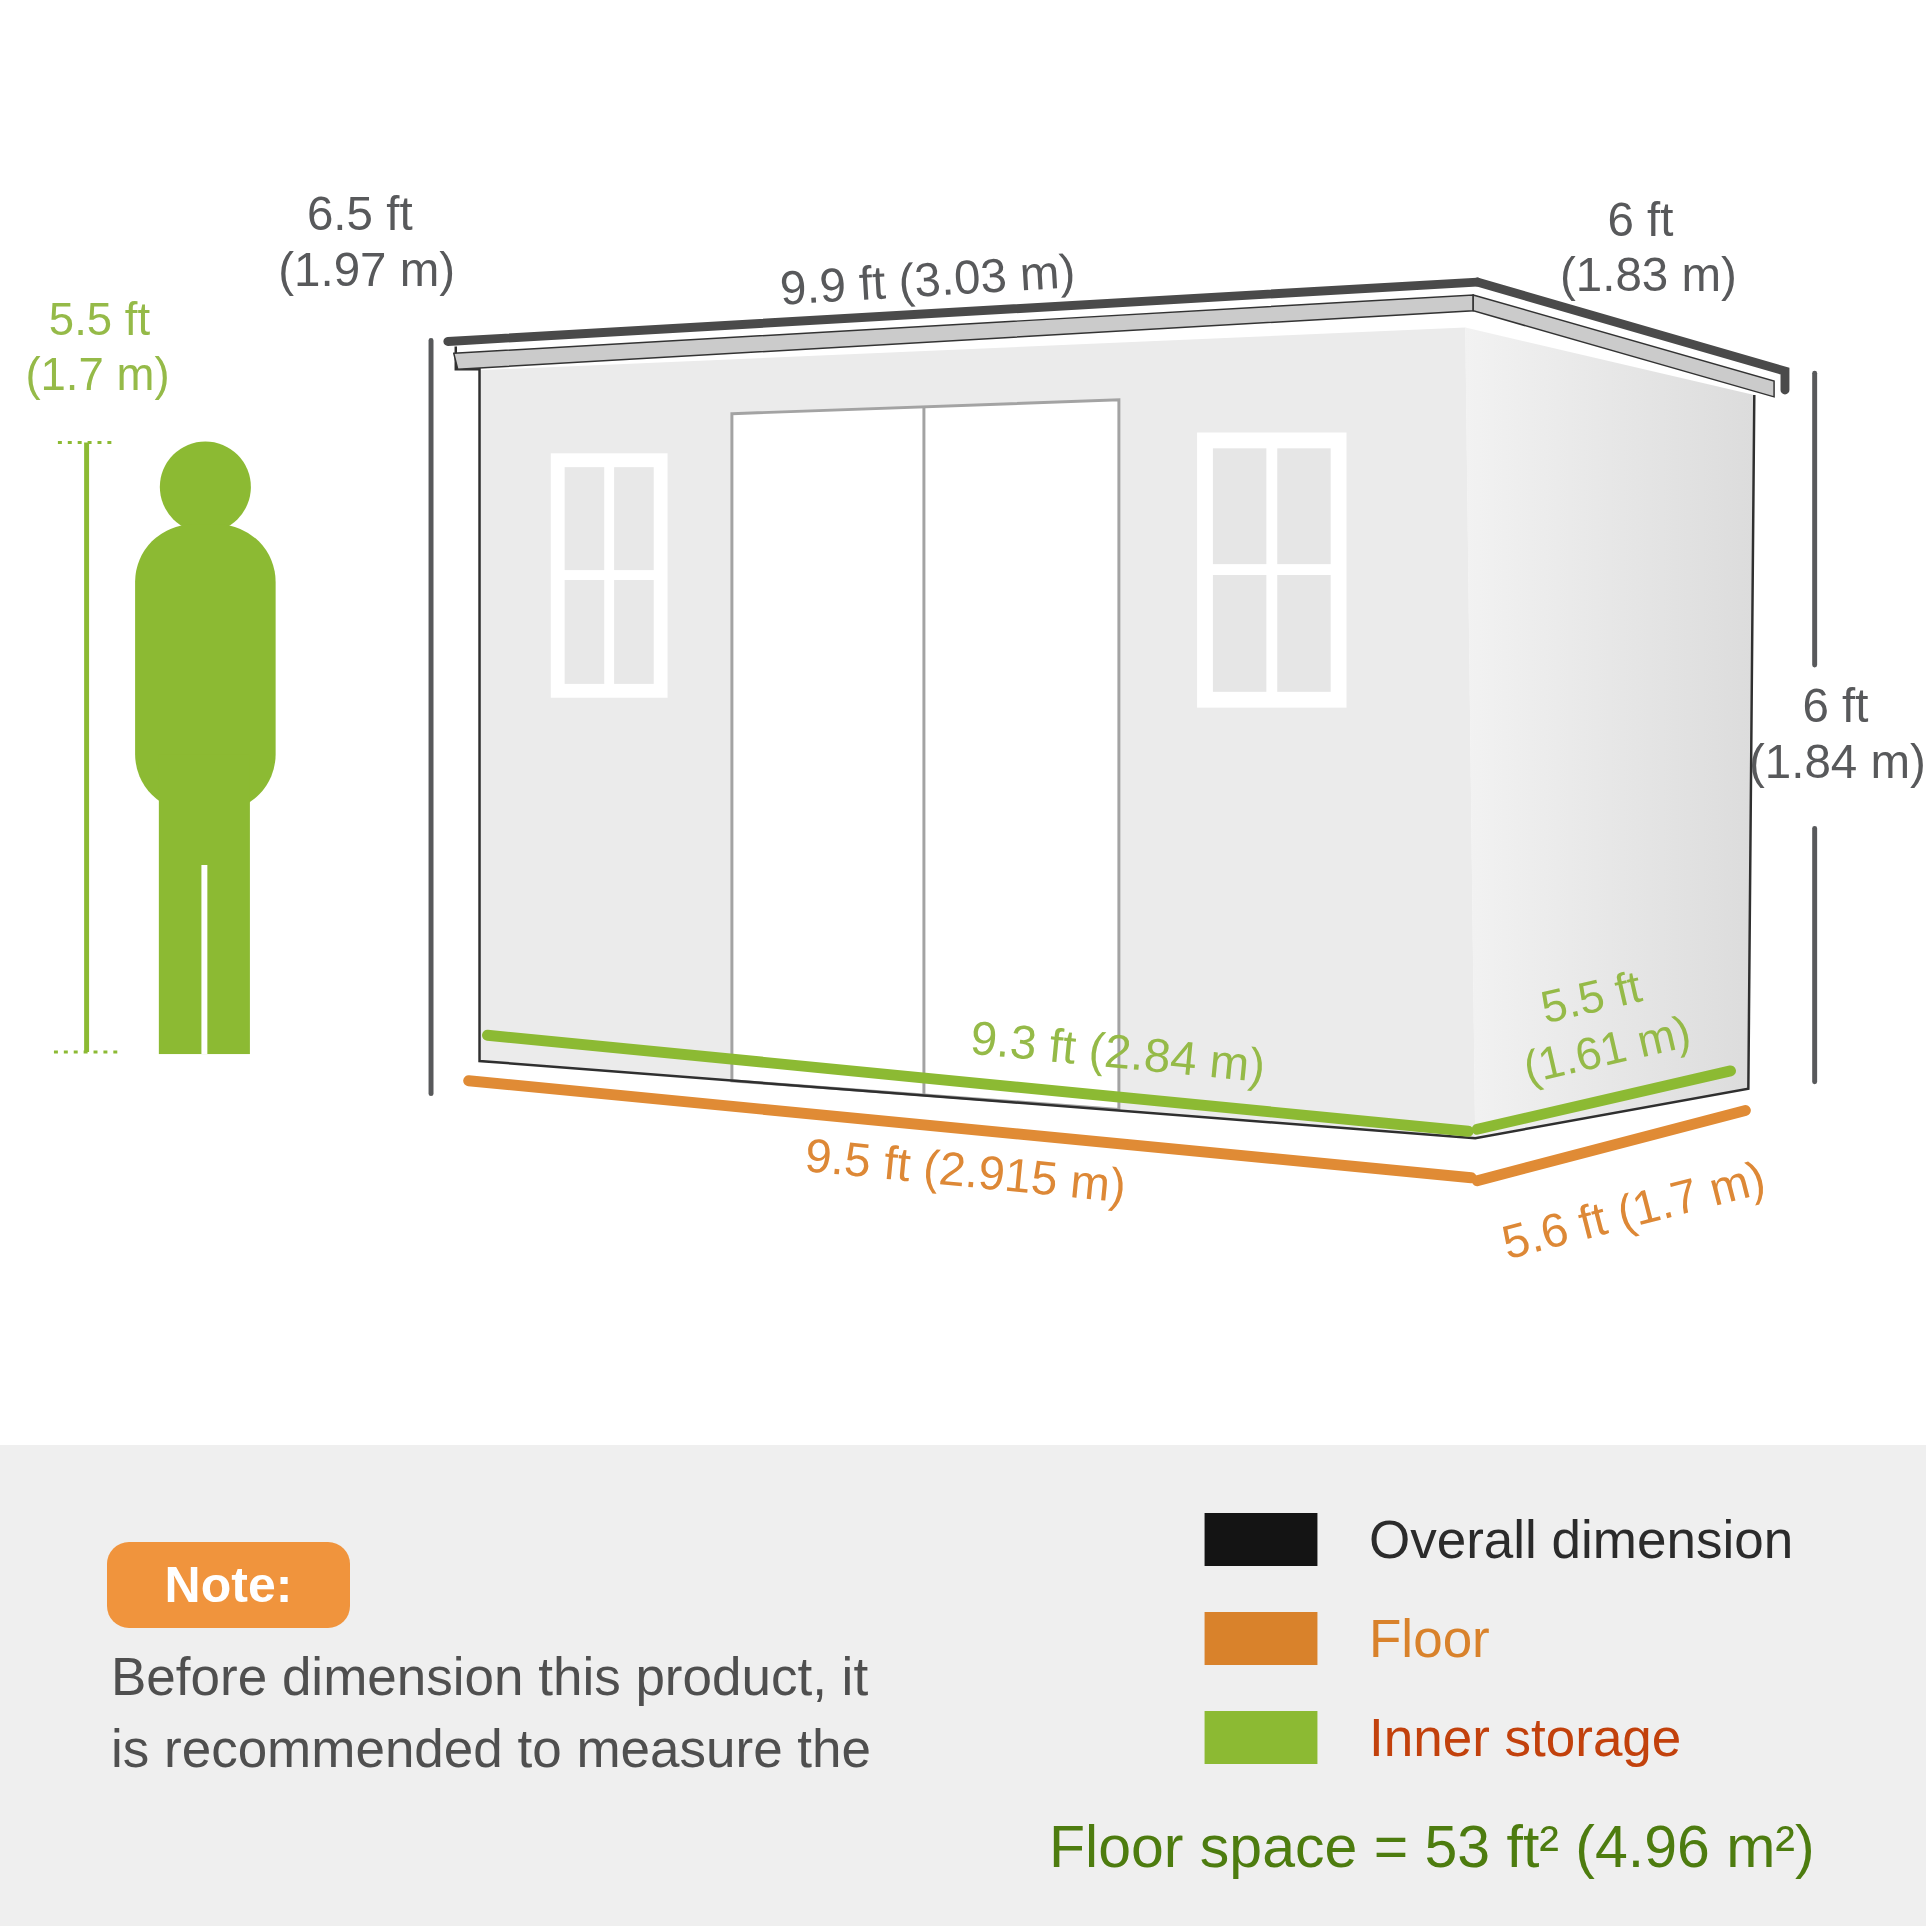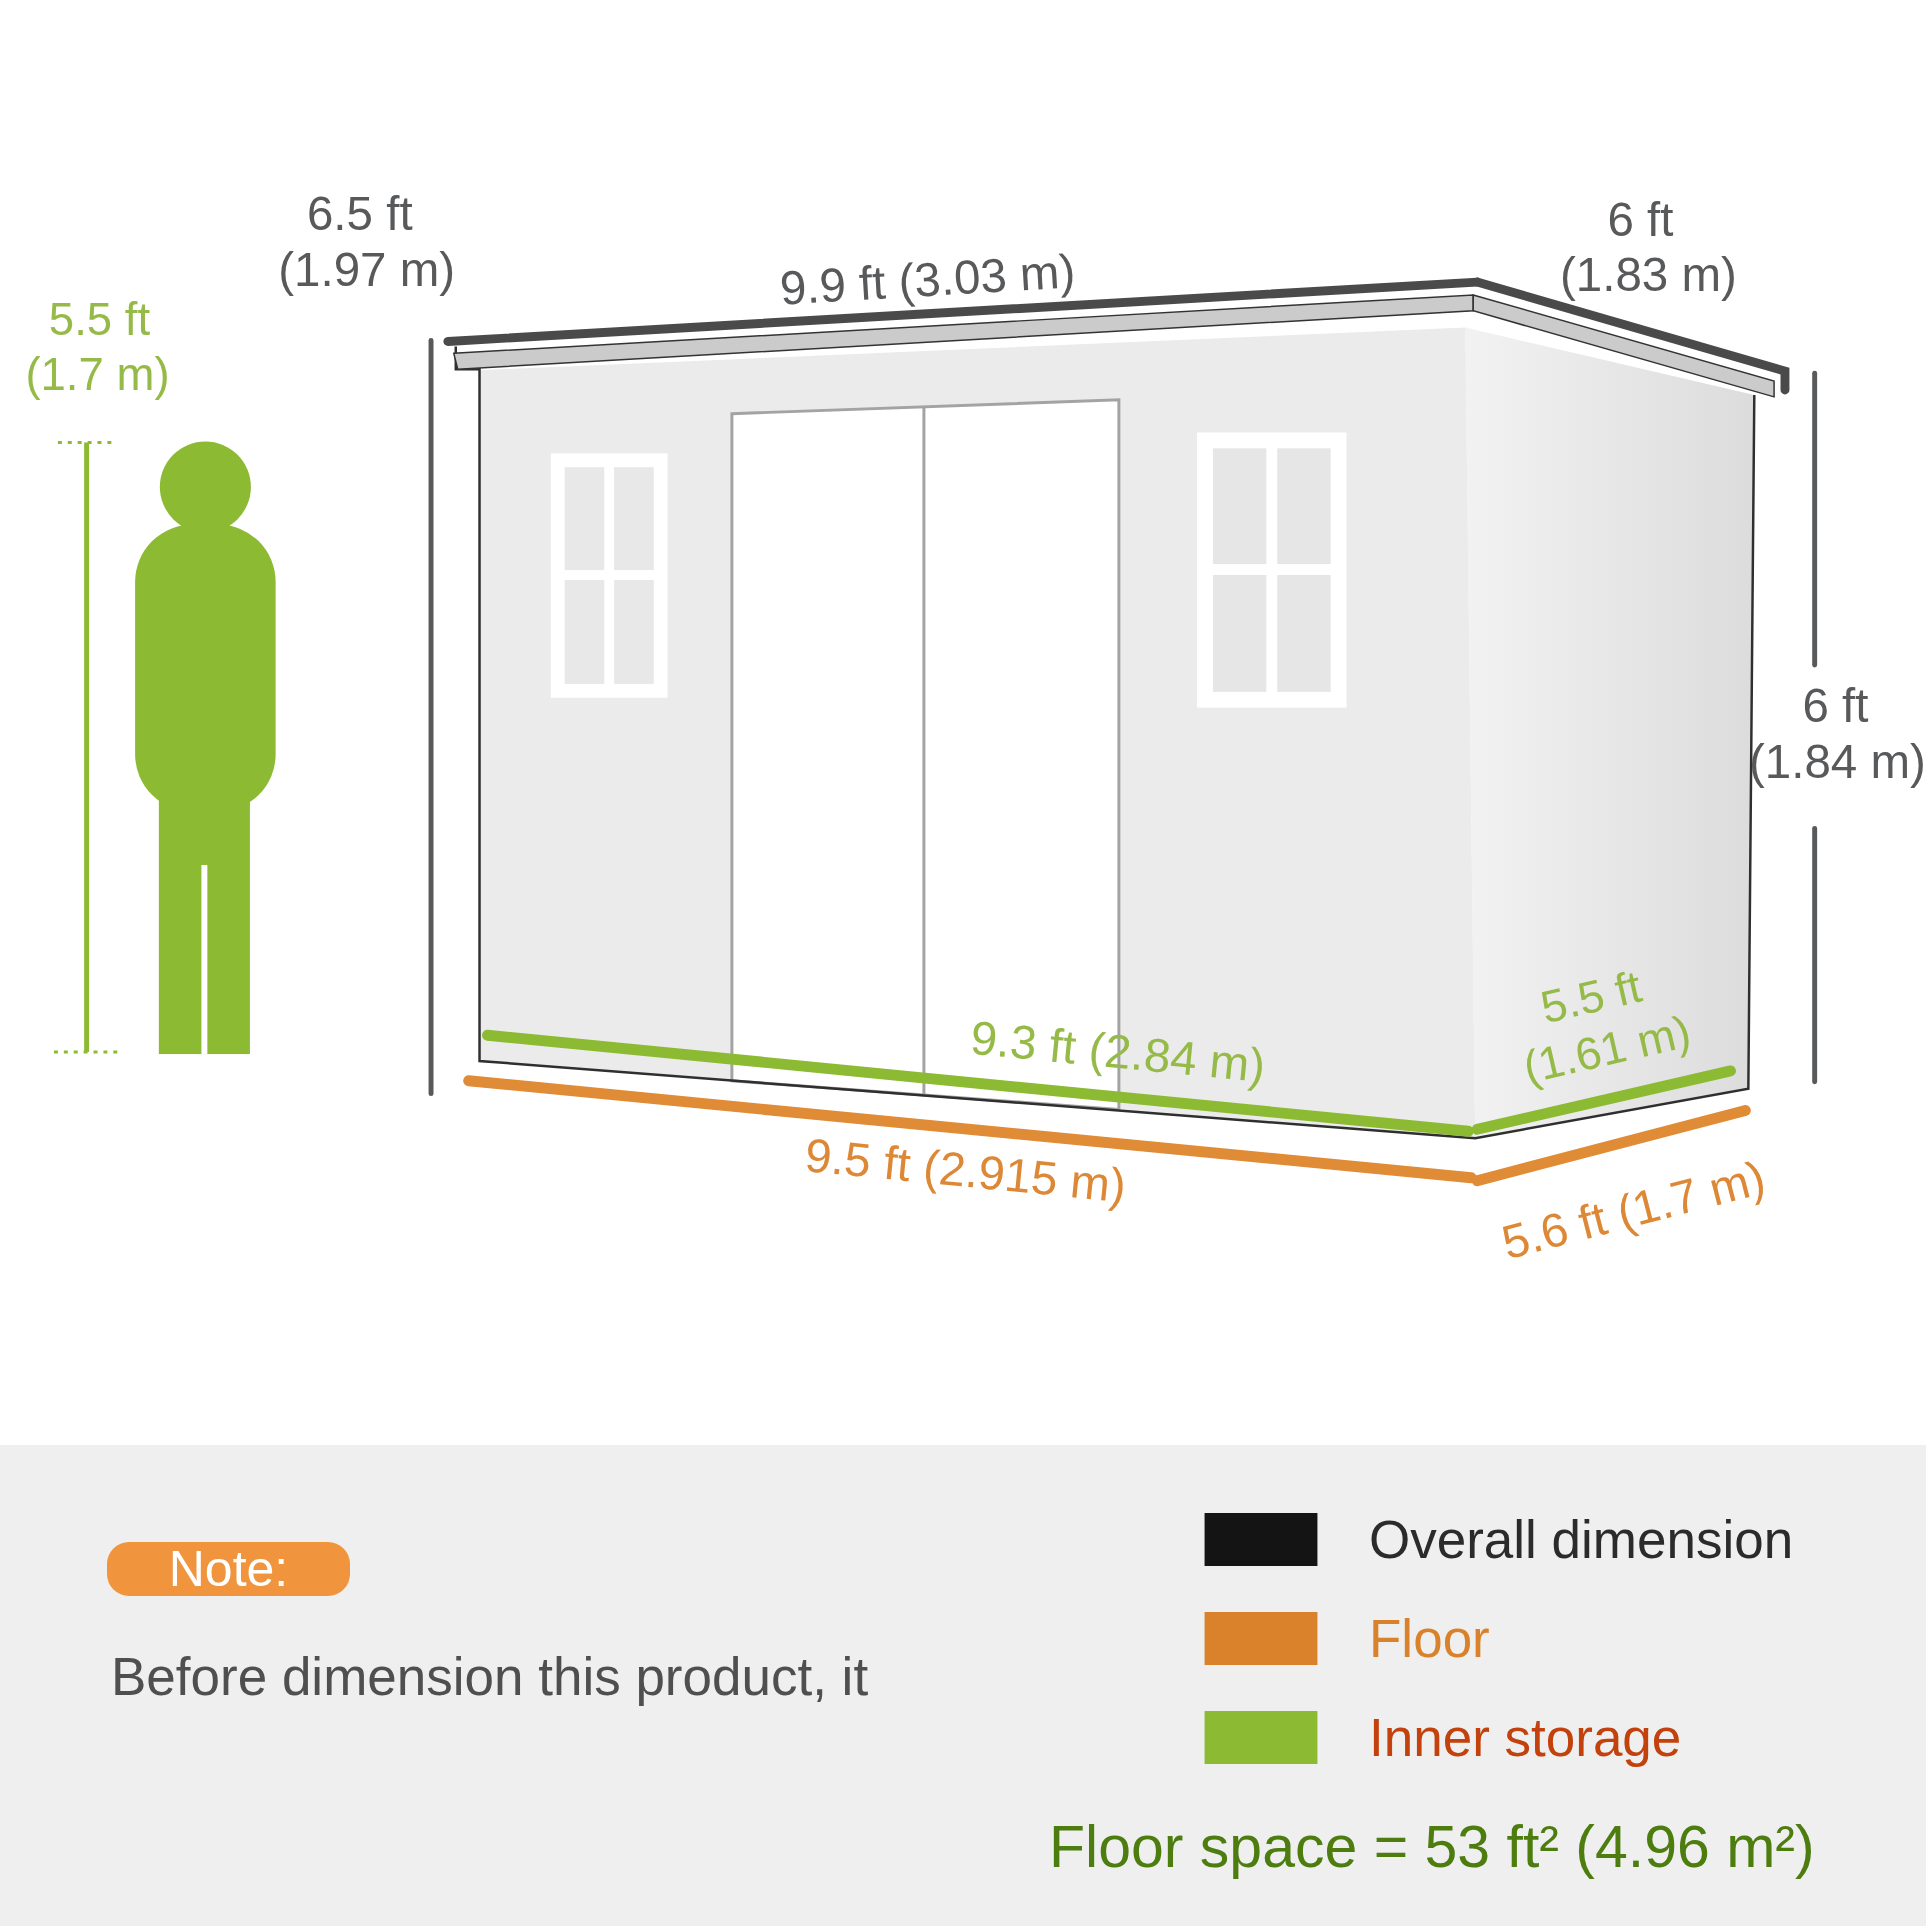--- a/index.html
+++ b/index.html
@@ -11,22 +11,22 @@
   .dim-gray{fill:#58595b;}
   .dim-green{fill:#95ba48;}
   .dim-orange{fill:#dd8836;}
   .t46{font-size:46px;}
   .t48{font-size:48px;}
   
   .note-section{
     position:absolute;left:0;top:1445px;width:1927px;height:481px;background:#efefef;
   }
   .note-badge{
-    position:absolute;left:107px;top:97px;width:243px;height:54px;border-radius:22px;
-    background:#f0943d;color:#ffffff;font-weight:normal;font-size:50px;
+    position:absolute;left:107px;top:97px;width:243px;height:86px;border-radius:22px;
+    background:#f0943d;color:#ffffff;font-weight:bold;font-size:50px;
     display:flex;align-items:center;justify-content:center;
   }
   .note-text{
     position:absolute;left:111px;top:196px;color:#4f4f4f;font-size:53px;line-height:72px;
     white-space:nowrap;
   }
   .legend{position:absolute;left:1204px;top:0;width:713px;height:337px;}
   .legend-row{position:absolute;left:0;display:flex;align-items:center;}
   .legend-row .swatch{display:block;}
   .legend-label{margin-left:51px;font-size:53px;white-space:nowrap;}
@@ -136,20 +136,21 @@
     <text class="dim-orange t48" x="1650" y="1239" text-anchor="middle" transform="rotate(-14.5 1650 1223)">5.6 ft (1.7 m)</text>
   </svg>
 
   
   <div class="note-section">
 
     <div class="note-badge">Note:</div>
 
     <div class="note-text">
       <div>Before dimension this product, it</div>
+      <div>is recommended to measure the</div>
     </div>
 
     <div class="legend">
       <div class="legend-row" style="top:64px;">
         <svg class="swatch" width="114" height="53" viewBox="0 0 115 54">
           <rect x="0" y="0" width="115" height="54" fill="#141414"></rect>
         </svg>
         <span class="legend-label overall">Overall dimension</span>
       </div>
       <div class="legend-row" style="top:163px;">

